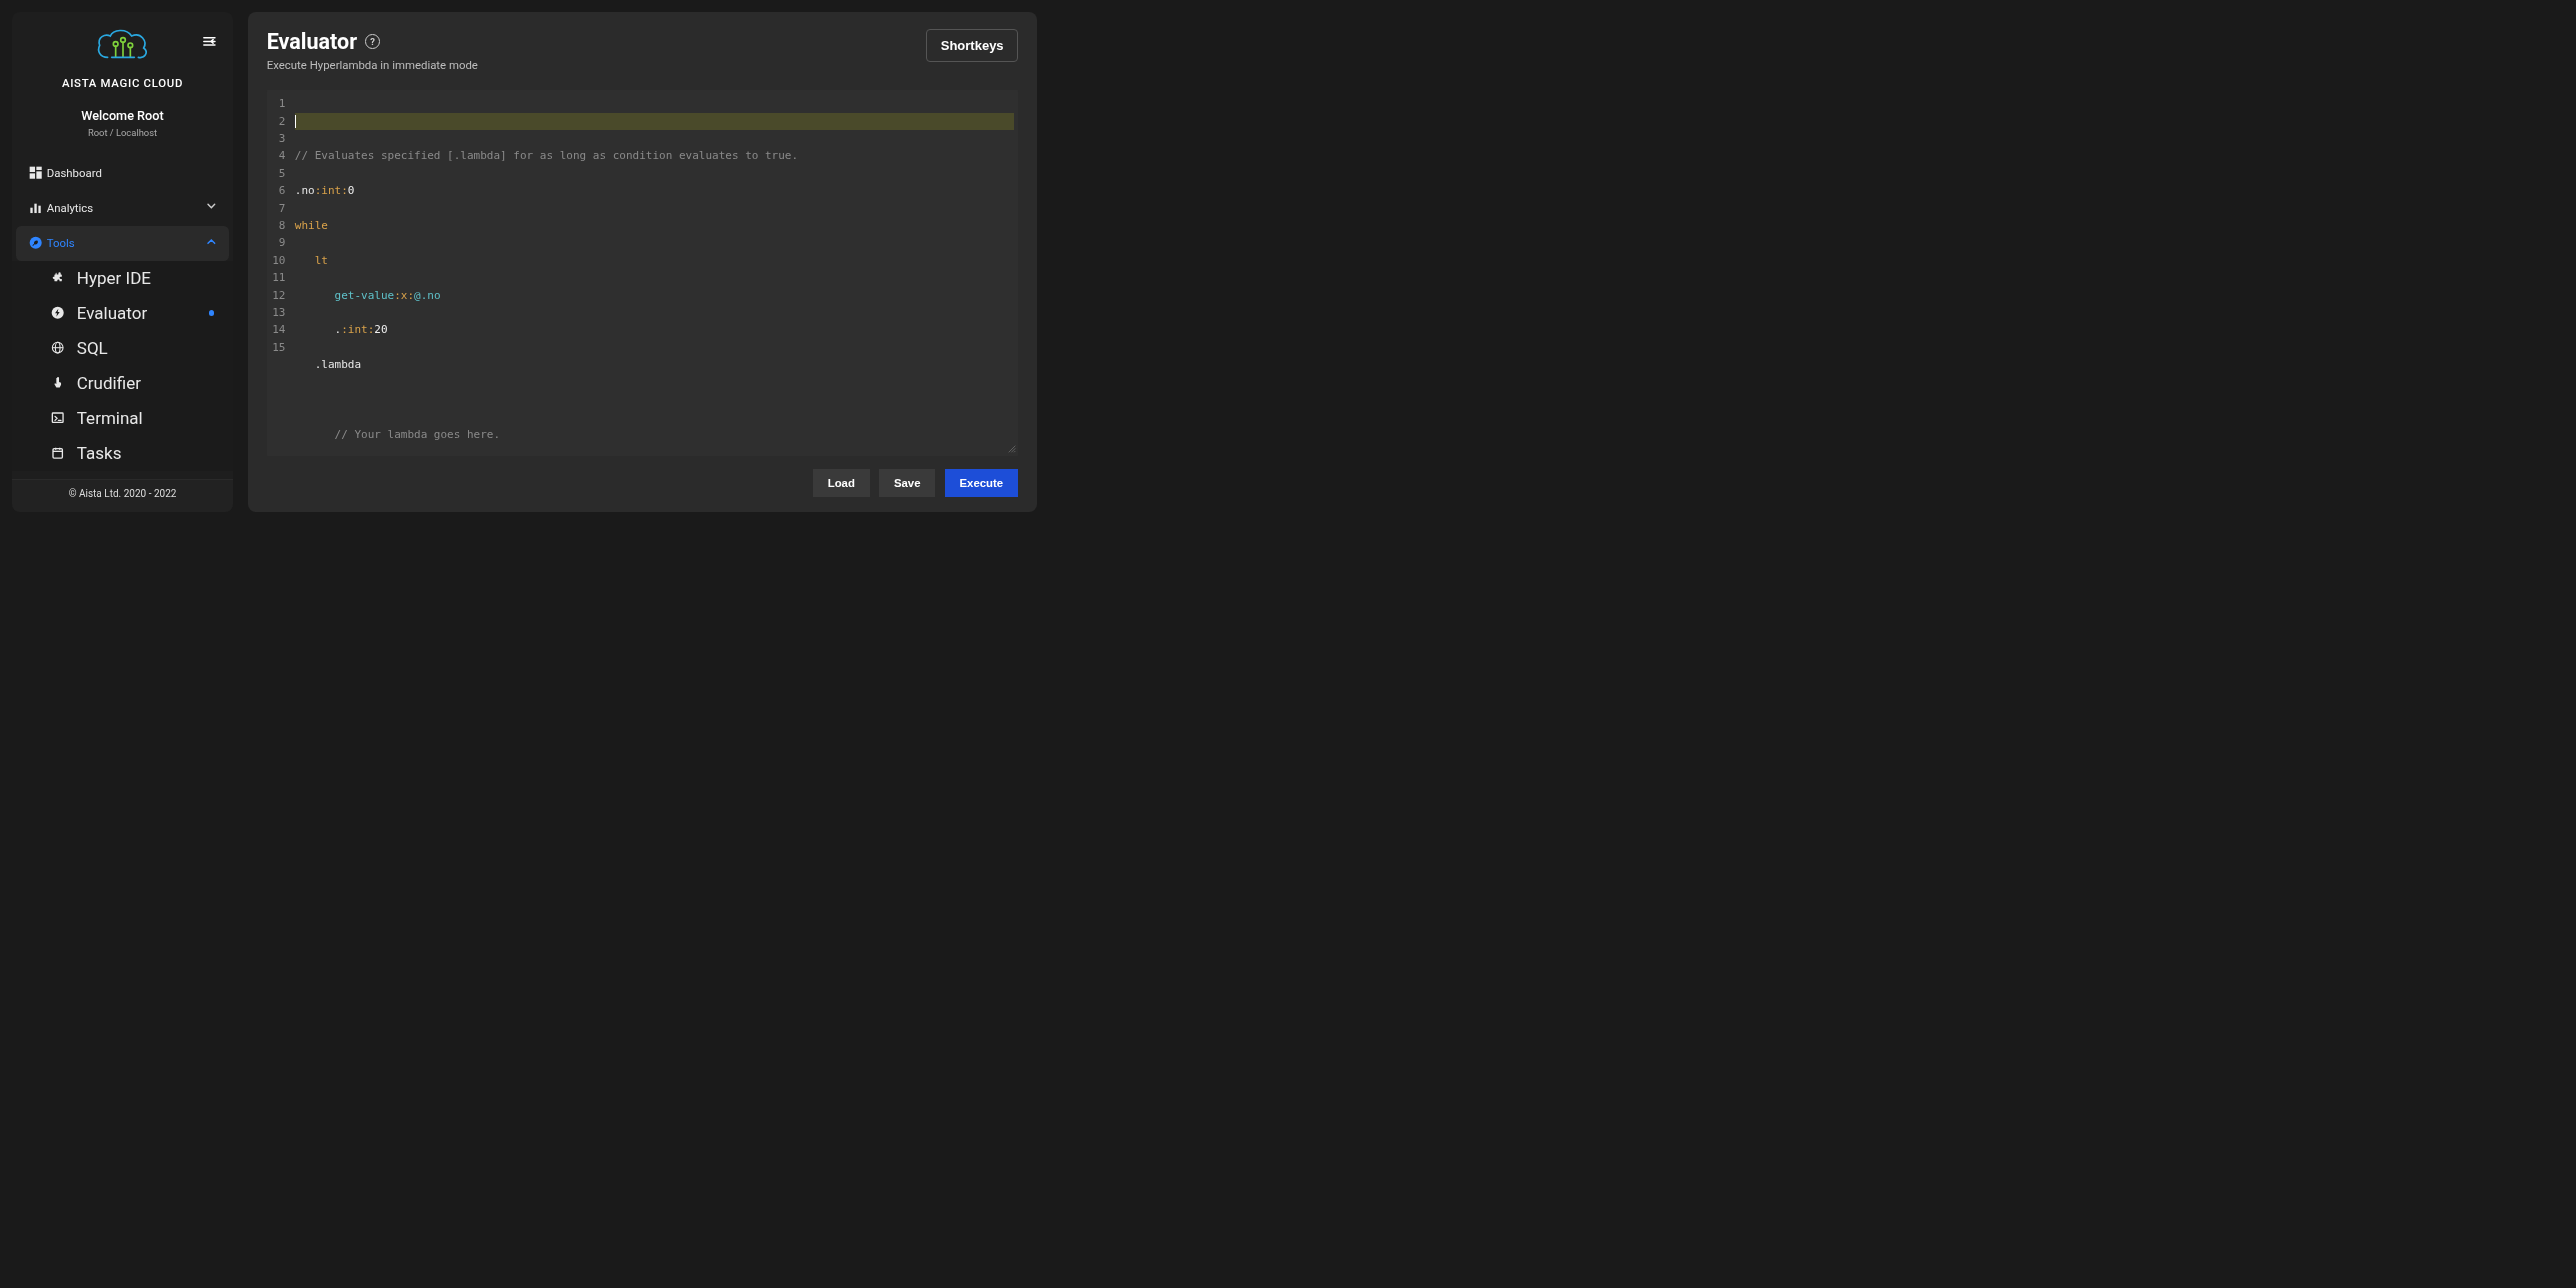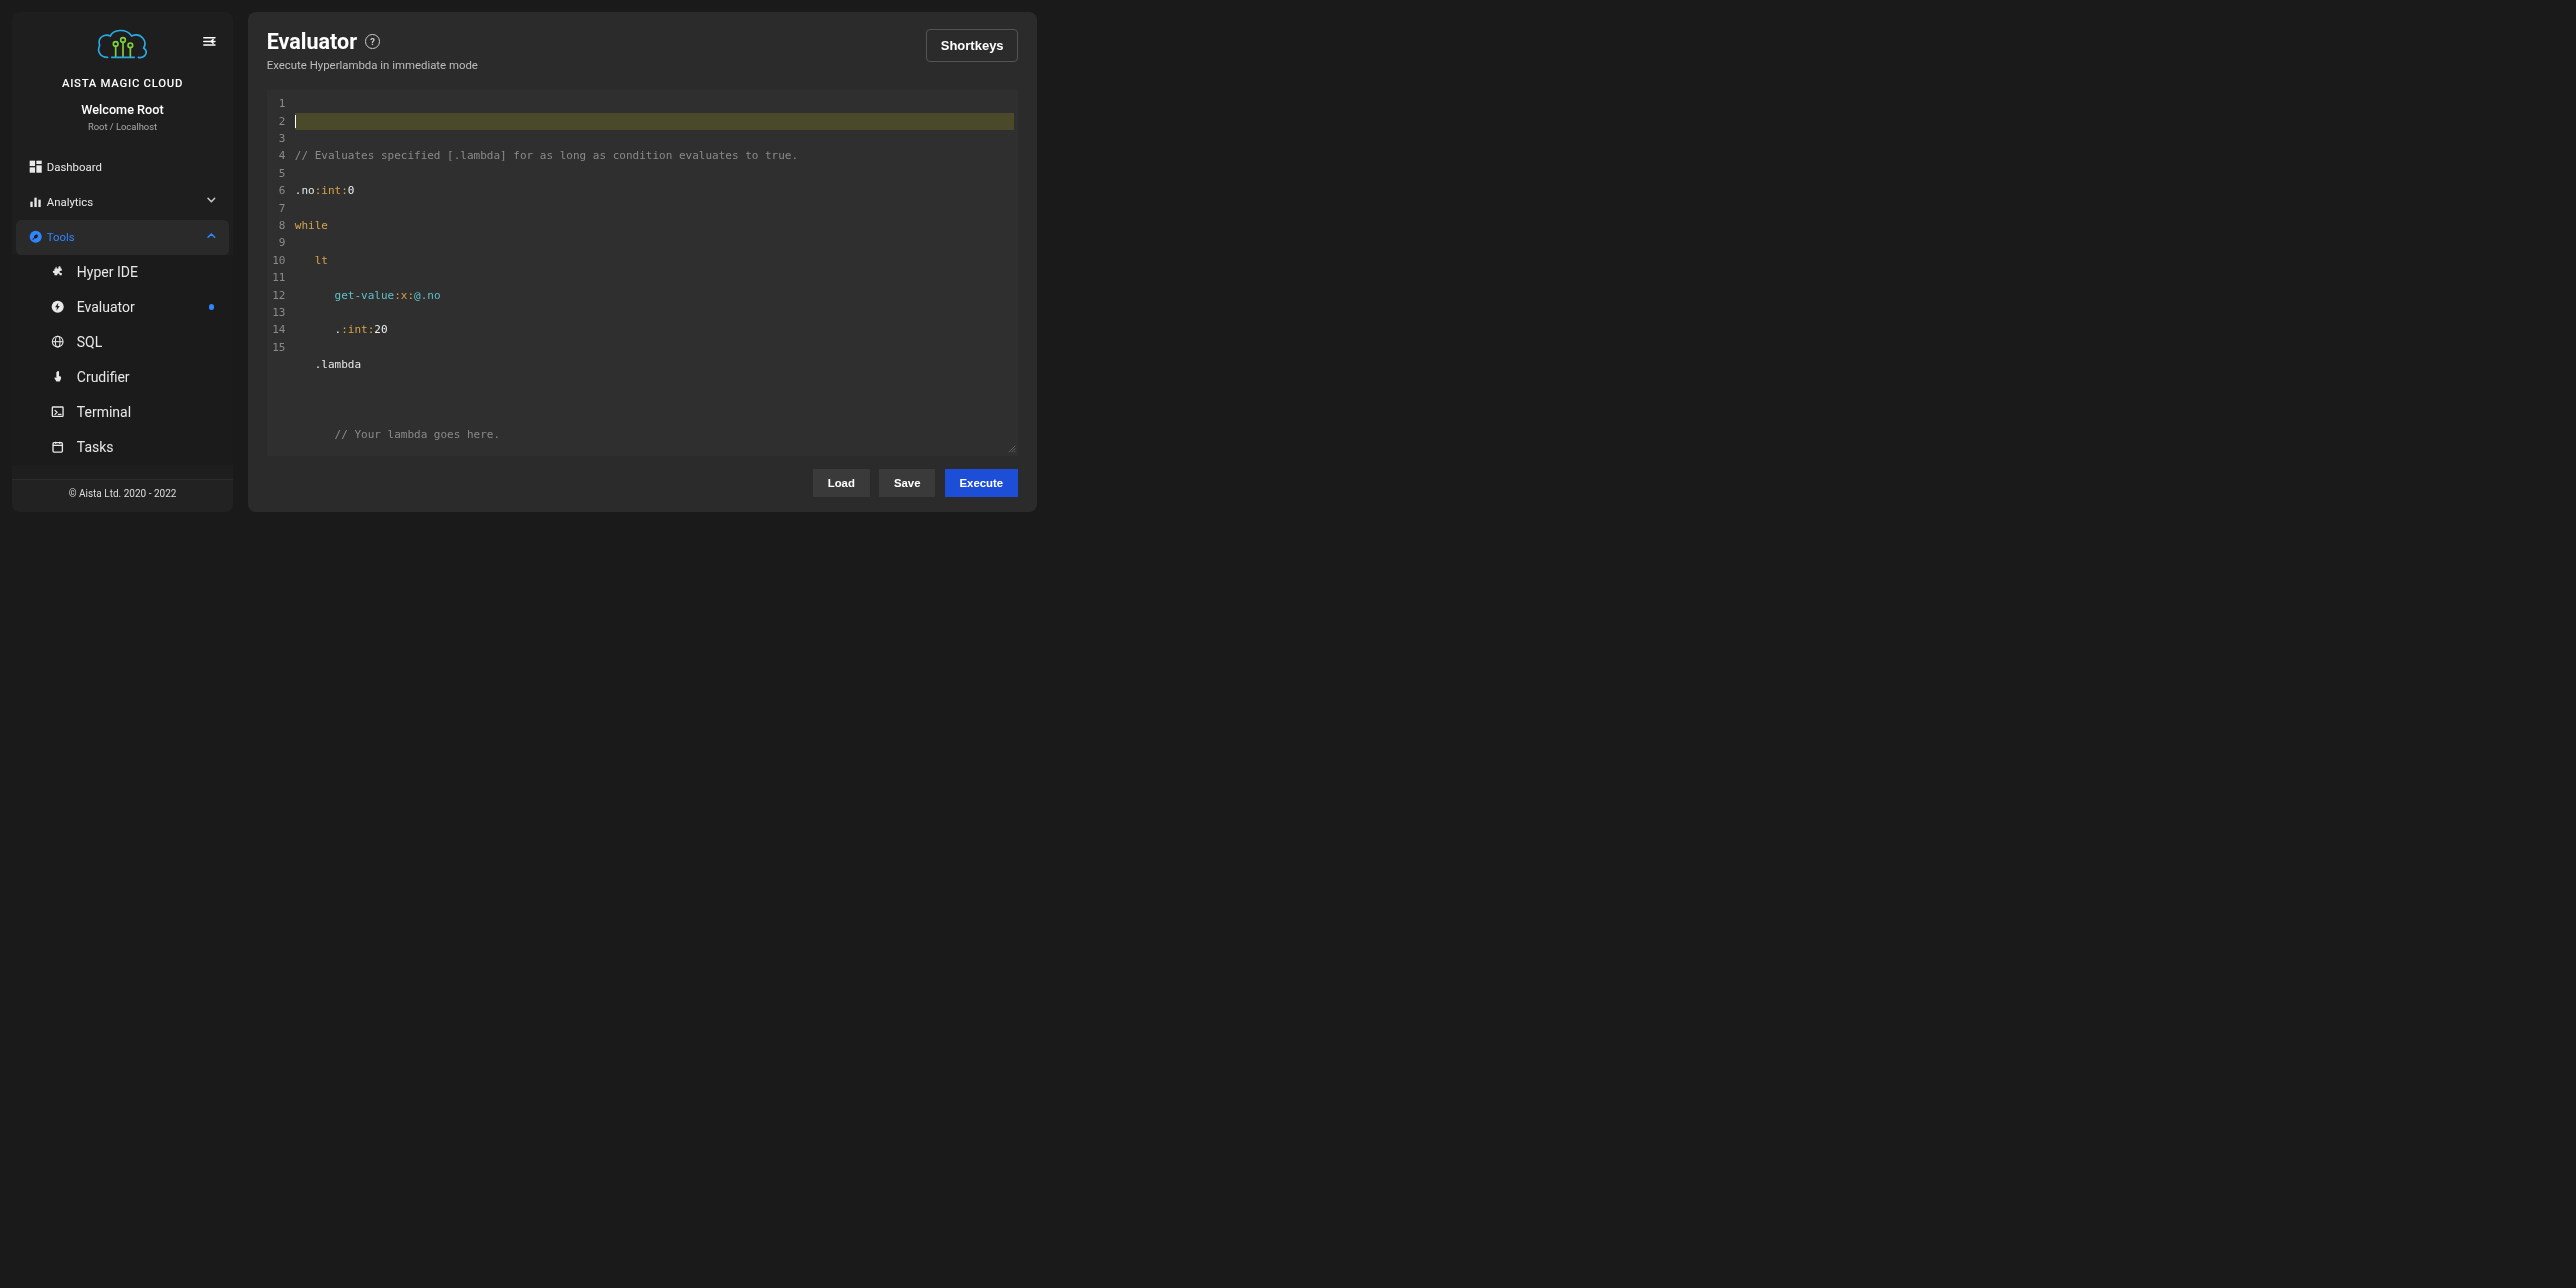--- a/index.html
+++ b/index.html
@@ -36,21 +36,21 @@
   }
   .logo { margin-bottom: 5.4px; }
   .brand-name {
     font-size: 11.4px;
     letter-spacing: 0.7px;
     font-weight: 500;
     color: #fff;
   }
   .welcome {
     text-align: center;
-    margin-top: 7px;
+    margin-top: 13px;
   }
   .welcome-text {
     font-size: 12.7px;
     font-weight: 500;
     color: #fff;
   }
   .breadcrumb {
     font-size: 9.4px;
     color: #aaa;
     margin-top: 4px;
@@ -85,21 +85,21 @@
   .nav-item.active .chev { color: #2f85ff; }
   .nav-icon { width: 14.8px; height: 14.8px; display:flex; align-items:center; justify-content:center; flex-shrink:0; }
   .sub-nav {
     background: #1b1b1b;
   }
   .sub-item {
     display: flex;
     align-items: center;
     padding: 0 16px 0 38px;
     height: 35px;
-    font-size: 14px;
+    font-size: 17px;
     color: #e8e8e8;
     cursor: pointer;
     gap: 12px;
     position: relative;
   }
   .sub-item .dot {
     position: absolute;
     right: 19px;
     width: 5.4px; height: 5.4px;
     background: #2f85ff;

